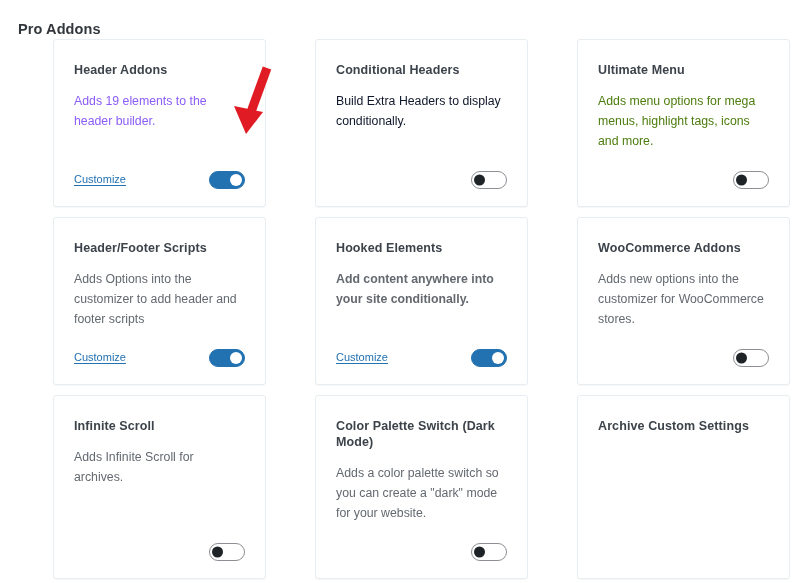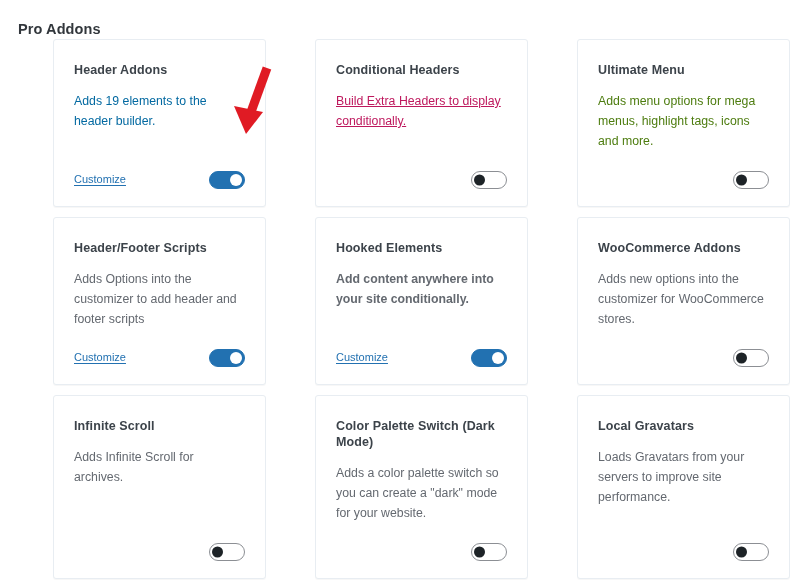--- a/index.html
+++ b/index.html
@@ -150,31 +150,31 @@
 </head>
 <body style="background: rgb(255, 255, 255);">
 
 <div id="page">
 
   <h2 class="page-title">Pro Addons</h2>
 
   <div class="grid" id="addons-grid">
       <div class="card" style="border-color: rgb(232, 237, 242);">
         <div class="card-title" style="color: rgb(60, 67, 74);">Header Addons</div>
-        <div class="card-desc" style="color: #0369a1;">Adds 19 elements to the header builder.</div>
+        <div class="card-desc" style="color: #8b5cf6;">Adds 19 elements to the header builder.</div>
         <div class="card-footer">
           <a class="customize-link" style="color: rgb(34, 113, 177);">Customize</a>
           <div class="toggle on" role="switch" aria-checked="true" style="background: rgb(34, 113, 177); border-color: rgb(34, 113, 177);">
             <span class="knob"></span>
           </div>
         </div>
       </div>
       <div class="card" style="border-color: rgb(232, 237, 242);">
         <div class="card-title" style="color: rgb(60, 67, 74);">Conditional Headers</div>
-        <div class="card-desc" style="color: #be185d; text-decoration: underline;">Build Extra Headers to display conditionally.</div>
+        <div class="card-desc" style="color: #0f172a;">Build Extra Headers to display conditionally.</div>
         <div class="card-footer">
           <a class="customize-link hidden-link" style="color: rgb(34, 113, 177);"></a>
           <div class="toggle off" role="switch" aria-checked="false" style="border-color: rgb(140, 143, 148);">
             <span class="knob" style="background: rgb(29, 35, 39);"></span>
           </div>
         </div>
       </div>
       <div class="card" style="border-color: rgb(232, 237, 242);">
         <div class="card-title" style="color: rgb(60, 67, 74);">Ultimate Menu</div>
         <div class="card-desc" style="color: #4d7c0f;">Adds menu options for mega menus, highlight tags, icons and more.</div>
@@ -221,30 +221,20 @@
         <div class="card-footer">
           <a class="customize-link hidden-link" style="color: rgb(34, 113, 177);"></a>
           <div class="toggle off" role="switch" aria-checked="false" style="border-color: rgb(140, 143, 148);">
             <span class="knob" style="background: rgb(29, 35, 39);"></span>
           </div>
         </div>
       </div>
       <div class="card" style="border-color: rgb(232, 237, 242); align-items: flex-end;">
         <div class="card-title" style="color: rgb(60, 67, 74);">Color Palette Switch (Dark Mode)</div>
         <div class="card-desc" style="color: rgb(100, 105, 112);">Adds a color palette switch so you can create a "dark" mode for your website.</div>
-        <div class="card-footer">
-          <a class="customize-link hidden-link" style="color: rgb(34, 113, 177);"></a>
-          <div class="toggle off" role="switch" aria-checked="false" style="border-color: rgb(140, 143, 148);">
-            <span class="knob" style="background: rgb(29, 35, 39);"></span>
-          </div>
-        </div>
-      </div>
-      <div class="card" style="border-color: rgb(232, 237, 242);">
-        <div class="card-title" style="color: rgb(60, 67, 74);">Local Gravatars</div>
-        <div class="card-desc" style="color: rgb(100, 105, 112);">Loads Gravatars from your servers to improve site performance.</div>
         <div class="card-footer">
           <a class="customize-link hidden-link" style="color: rgb(34, 113, 177);"></a>
           <div class="toggle off" role="switch" aria-checked="false" style="border-color: rgb(140, 143, 148);">
             <span class="knob" style="background: rgb(29, 35, 39);"></span>
           </div>
         </div>
       </div>
       <div class="card" style="border-color: rgb(232, 237, 242);">
         <div class="card-title" style="color: rgb(60, 67, 74);">Archive Custom Settings</div>
       </div>

